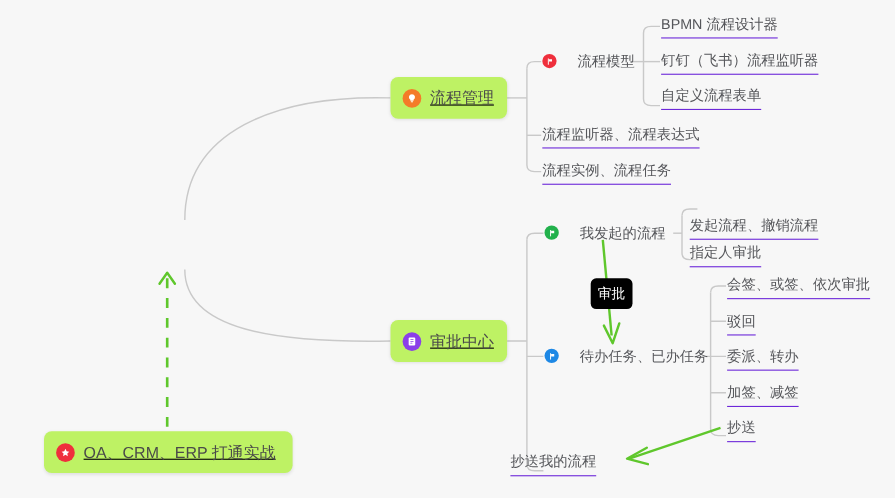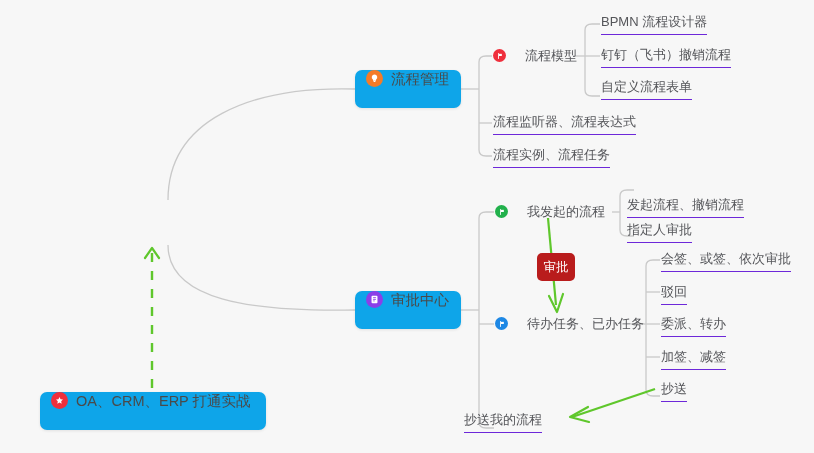--- a/index.html
+++ b/index.html
@@ -18,23 +18,23 @@
     position:absolute;left:34px;top:197px;width:247px;height:49px;
     background:#4dc88a;border-radius:8px;
     display:flex;align-items:center;
     box-shadow:0 1px 3px rgba(0,0,0,.10);
     box-sizing:border-box;padding-left:16px;
   }
   .root-label{color:#ffffff;font-size:21px;letter-spacing:.5px;margin-left:9px;white-space:nowrap;}
 
   
   .card{
-    position:absolute;background:#0ea5e9;border-radius:7px;
-    display:flex;box-sizing:border-box;
-    box-shadow:0 1px 3px rgba(0,0,0,.09);padding:0 14px 0 11px;
+    position:absolute;background:#bef264;border-radius:7px;
+    display:flex;align-items:center;box-sizing:border-box;
+    box-shadow:0 1px 3px rgba(0,0,0,.09);padding:0 14px 0 11px;text-decoration:underline;
   }
   .card .lbl{font-size:14.5px;color:#4a4a4a;margin-left:8px;white-space:nowrap;}
 
   #node-flow{left:355px;top:70px;width:106px;height:38px;}
   #node-approval{left:355px;top:291px;width:106px;height:38px;}
   #node-oa{left:40px;top:392px;width:226px;height:38px;}
   #node-oa .lbl{font-size:14.5px;}
 
   
   .item{
@@ -50,21 +50,21 @@
   .circ{
     border-radius:50%;display:inline-flex;
     align-items:center;justify-content:center;flex:0 0 auto;
   }
   .circ.big{width:23px;height:23px;}
   .circ.mid{width:17px;height:17px;}
   .circ.sm{width:13px;height:13px;}
 
   
   .badge{
-    position:absolute;background:#b91c1c;border-radius:5px;
+    position:absolute;background:#000000;border-radius:5px;
     color:#ffffff;font-size:12.5px;
     display:flex;align-items:center;justify-content:center;
     box-sizing:border-box;
   }
   #badge-approve{left:537px;top:253px;width:38px;height:28px;}
 </style>
 </head>
 <body>
 
 <div id="stage">
@@ -150,21 +150,21 @@
   </div>
 
   <div class="item" style="left:493px;top:146px;">
     <span>流程实例、流程任务</span>
   </div>
 
   <div class="item" style="left:601px;top:13px;">
     <span>BPMN 流程设计器</span>
   </div>
   <div class="item" style="left:601px;top:46px;">
-    <span>钉钉（飞书）撤销流程</span>
+    <span>钉钉（飞书）流程监听器</span>
   </div>
   <div class="item" style="left:601px;top:78px;">
     <span>自定义流程表单</span>
   </div>
 
   <div class="card" id="node-approval">
     <span class="circ mid" style="background:#8b3fe8;">
       <svg width="11" height="11" viewBox="0 0 24 24" aria-hidden="true">
         <rect x="5.5" y="4" width="13" height="16" rx="2" fill="#ffffff"></rect>
         <rect x="8.6" y="7.2" width="6.8" height="1.8" rx=".9" fill="#8b3fe8"></rect>

